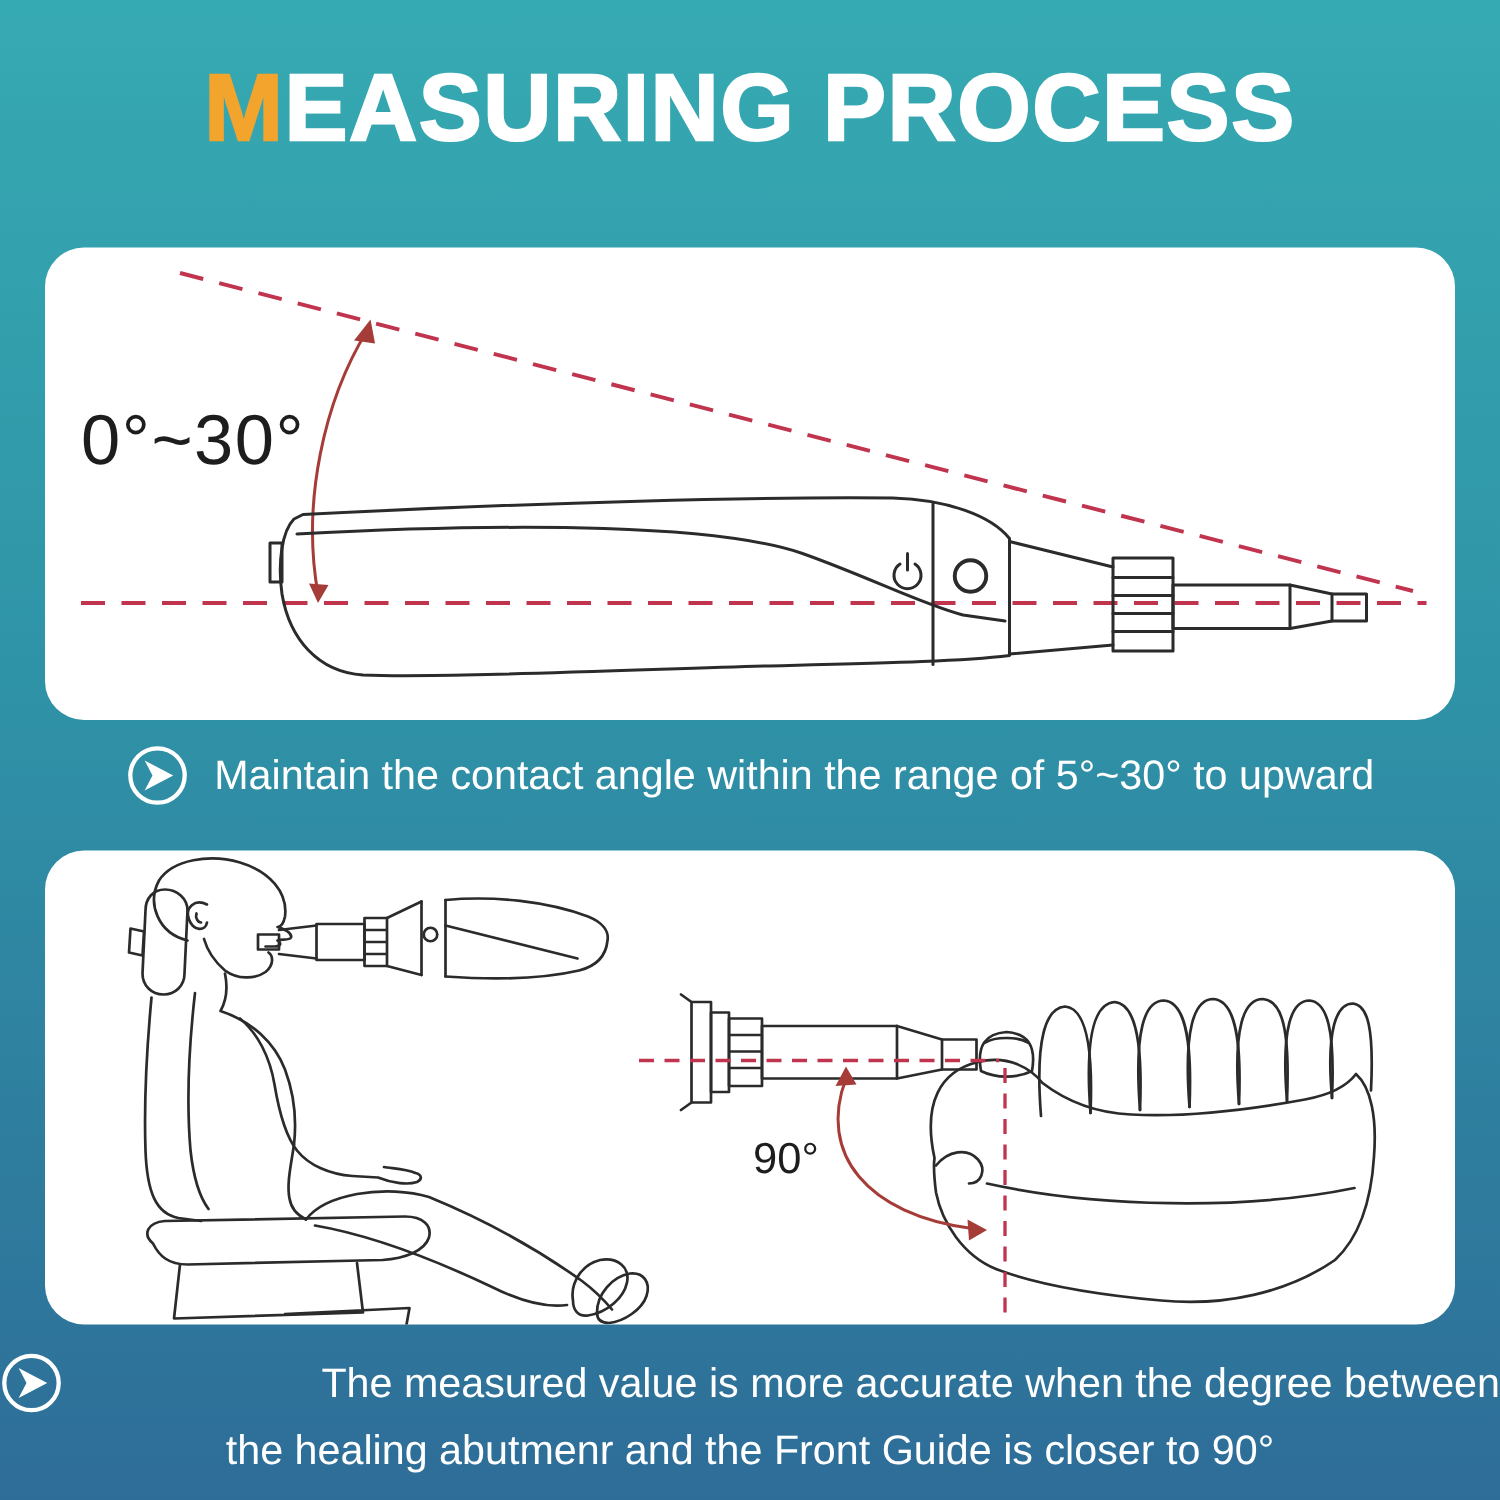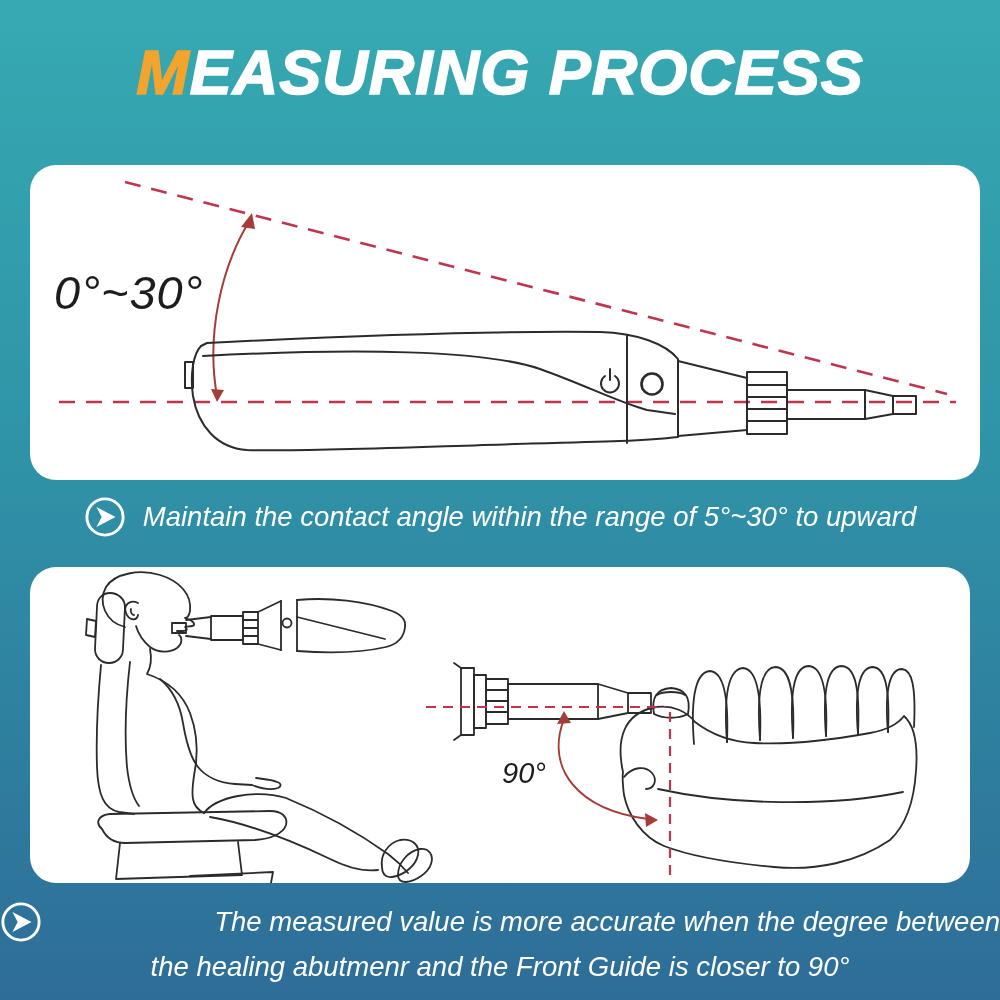--- a/index.html
+++ b/index.html
@@ -2,27 +2,27 @@
 <html style="--bg-top: #36aab2; --bg-bottom: #2e6d98; --accent-orange: #f2a42d; --ink: #2b2b2b; --dash-red: #c0344e; --arc-red: #a63c38; --panel: #ffffff;"><head>
 <meta charset="utf-8">
 <style>
   :root{
     --bg-top:#36aab2; --bg-bottom:#2e6d98; --accent-orange:#f2a42d;
     --ink:#2b2b2b; --dash-red:#c0344e; --arc-red:#a63c38; --panel:#ffffff;
   }
   html,body{margin:0;padding:0;}
   body{width:1000px;height:1000px;font-family:"Liberation Sans",sans-serif;}
   .stage{position:relative;width:1000px;height:1000px;overflow:hidden;
-         background:linear-gradient(180deg,var(--bg-top) 0%,#2f93a7 45%,var(--bg-bottom) 100%);font-style:italic;}
+         background:linear-gradient(180deg,var(--bg-top) 0%,#2f93a7 45%,var(--bg-bottom) 100%);}
   .title{position:absolute;top:36px;left:0;right:0;text-align:center;
          font-size:63px;font-weight:700;letter-spacing:1px;color:#ffffff;
          -webkit-text-stroke:1.6px #ffffff;}
   .title .accent{color:var(--accent-orange);-webkit-text-stroke:1.6px var(--accent-orange);}
   .card{position:absolute;left:30px;width:940px;background:var(--panel);border-radius:26px;}
-  #card1{top:165px;height:315px;padding-left:10px;}
+  #card1{top:165px;height:315px;}
   #card2{top:567px;height:316px;}
   svg.draw{position:absolute;left:0;top:0;width:100%;height:100%;display:block;}
   .ink{fill:none;stroke:var(--ink);stroke-width:2;stroke-linecap:round;stroke-linejoin:round;}
   .ink18{stroke-width:1.8;}
   .dash{fill:none;stroke:var(--dash-red);stroke-width:2.6;stroke-dasharray:16 11;}
   .dash2{fill:none;stroke:var(--dash-red);stroke-width:2.2;stroke-dasharray:10 7;}
   .arc{fill:none;stroke:var(--arc-red);stroke-width:2;}
   .ah{fill:var(--arc-red);stroke:none;}
   .angle-label{position:absolute;color:#1d1d1d;font-weight:400;}
   #angle1{left:24px;top:100px;font-size:47px;letter-spacing:1px;}

